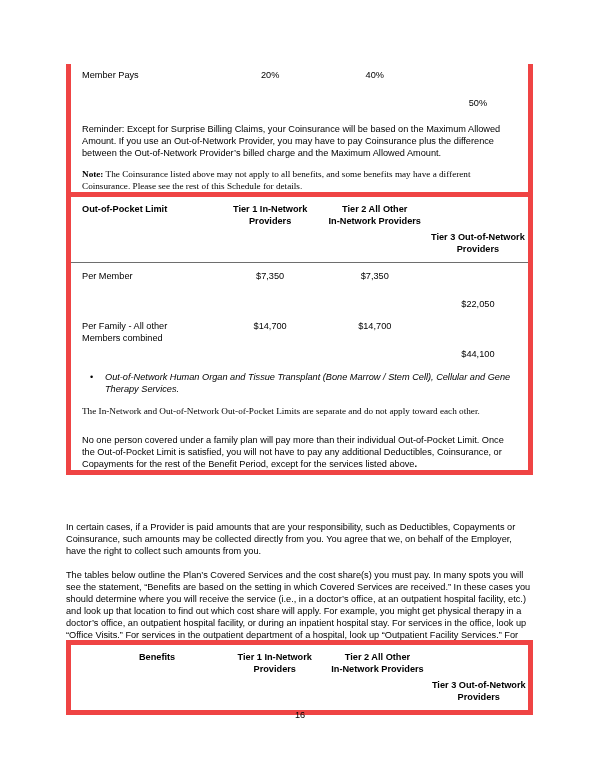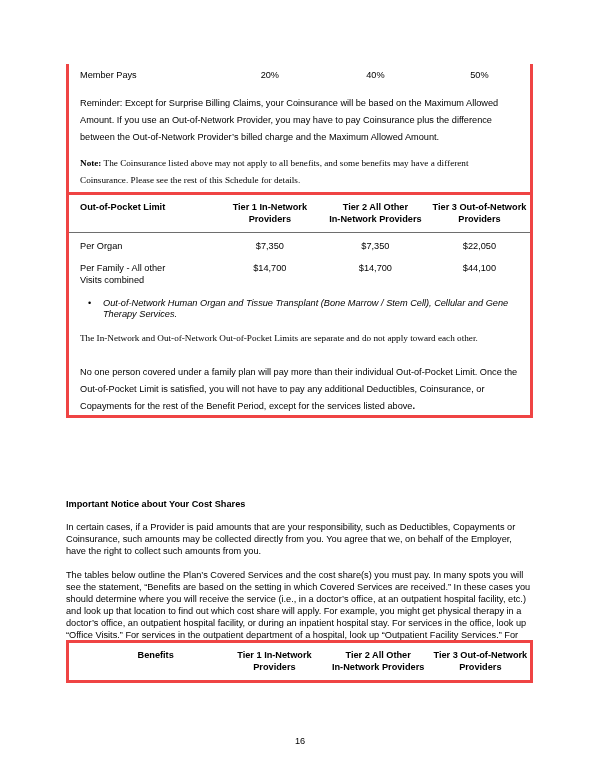--- a/index.html
+++ b/index.html
@@ -21,21 +21,21 @@
     width: 600px;
     height: 776px;
   }
 
   
   .box {
     position: absolute;
     left: 66px;
     width: 467px;
     box-sizing: border-box;
-    border: 3px solid #ef4444;
+    border: 5px solid #ef4444;
     background: #ffffff;
   }
 
   .box-cont-top {
     border-top: none;
   }
 
   
   .trow {
     display: flex;
@@ -47,21 +47,21 @@
     box-sizing: border-box;
     padding-left: 11px;
     text-align: left;
   }
   .c1, .c2, .c3 {
     box-sizing: border-box;
     text-align: center;
   }
   .c1 { width: 105px; }
   .c2 { width: 108px; }
-  .c3 { width: 102px; }
+  .c3 { width: 102px; margin-top: 28px; }
 
   .hdr {
     font-weight: bold;
     font-size: 9.2px;
     line-height: 11.6px;
     padding-top: 7px;
     padding-bottom: 7px;
   }
   .hdr .c0 { text-align: center; }
   .hdr-left .c0 { text-align: left; }
@@ -73,21 +73,21 @@
   .datarow {
     font-size: 9.2px;
     line-height: 11.8px;
     padding-top: 8px;
     padding-bottom: 2px;
   }
 
   
   .para {
     font-size: 9.2px;
-    line-height: 17px;
+    line-height: 12px;
     margin: 0;
     padding: 0 12px 0 11px;
     text-align: left;
   }
   .para-blk {
     padding-top: 9px;
   }
   .pad-bot {
     padding-bottom: 8px;
     font-family: Liberation Serif, serif;
@@ -161,50 +161,49 @@
       </div>
       <div class="c3">
         <span>Tier 3 Out-of-Network</span><br>
         <span>Providers</span>
       </div>
     </div>
 
     <div class="sep"></div>
 
     <div class="trow datarow">
-      <div class="c0">Per Organ</div>
+      <div class="c0">Per Member</div>
       <div class="c1">$7,350</div>
       <div class="c2">$7,350</div>
       <div class="c3">$22,050</div>
     </div>
 
     <div class="trow datarow">
       <div class="c0">
         <span>Per Family - All other</span><br>
-        <span>Visits combined</span>
+        <span>Members combined</span>
       </div>
       <div class="c1">$14,700</div>
       <div class="c2">$14,700</div>
       <div class="c3">$44,100</div>
     </div>
 
 
 
 
     <div class="bullet-row">
       <div class="bullet-dot">•</div>
       <div class="bullet-txt">Out-of-Network Human Organ and Tissue Transplant (Bone Marrow / Stem Cell), Cellular and Gene Therapy Services.</div>
     </div>
 
     <p class="para para-blk pad-bot">The In-Network and Out-of-Network Out-of-Pocket Limits are separate and do not apply toward each other.</p>
 
     <p class="para para-blk"><span>No one person covered under a family plan will pay more than their individual Out-of-Pocket Limit.  Once the Out-of-Pocket Limit is satisfied, you will not have to pay any additional Deductibles, Coinsurance, or Copayments for the rest of the Benefit Period, except for the services listed above</span><b>.</b></p>
   </div>
 
-  <div class="free b" style="top:499px;font-weight:bold;">Important Notice about Your Cost Shares</div>
 
   <div class="free" style="top:522px;">In certain cases, if a Provider is paid amounts that are your responsibility, such as Deductibles, Copayments or Coinsurance, such amounts may be collected directly from you. You agree that we, on behalf of the Employer, have the right to collect such amounts from you.</div>
 
   <div class="free" style="top:570px;">The tables below outline the Plan’s Covered Services and the cost share(s) you must pay.  In many spots you will see the statement, “Benefits are based on the setting in which Covered Services are received.”  In these cases you should determine where you will receive the service (i.e., in a doctor’s office, at an outpatient hospital facility, etc.) and look up that location to find out which cost share will apply.  For example, you might get physical therapy in a doctor’s office, an outpatient hospital facility, or during an inpatient hospital stay.   For services in the office, look up “Office Visits.”  For services in the outpatient department of a hospital, look up “Outpatient Facility Services.”  For services during an inpatient stay, look up “Inpatient Services.”</div>
 
   <div class="box" style="top:640px;padding-left:8px;">
     <div class="trow hdr">
       <div class="c0">Benefits</div>
       <div class="c1">
         <span>Tier 1 In-Network</span><br>
@@ -214,15 +213,15 @@
         <span>Tier 2 All Other</span><br>
         <span>In-Network Providers</span>
       </div>
       <div class="c3">
         <span>Tier 3 Out-of-Network</span><br>
         <span>Providers</span>
       </div>
     </div>
   </div>
 
-  <div class="pagenum" style="top:736px;">16</div>
+  <div class="pagenum" style="top:710px;">16</div>
 
 </div>
 
 </body></html>

